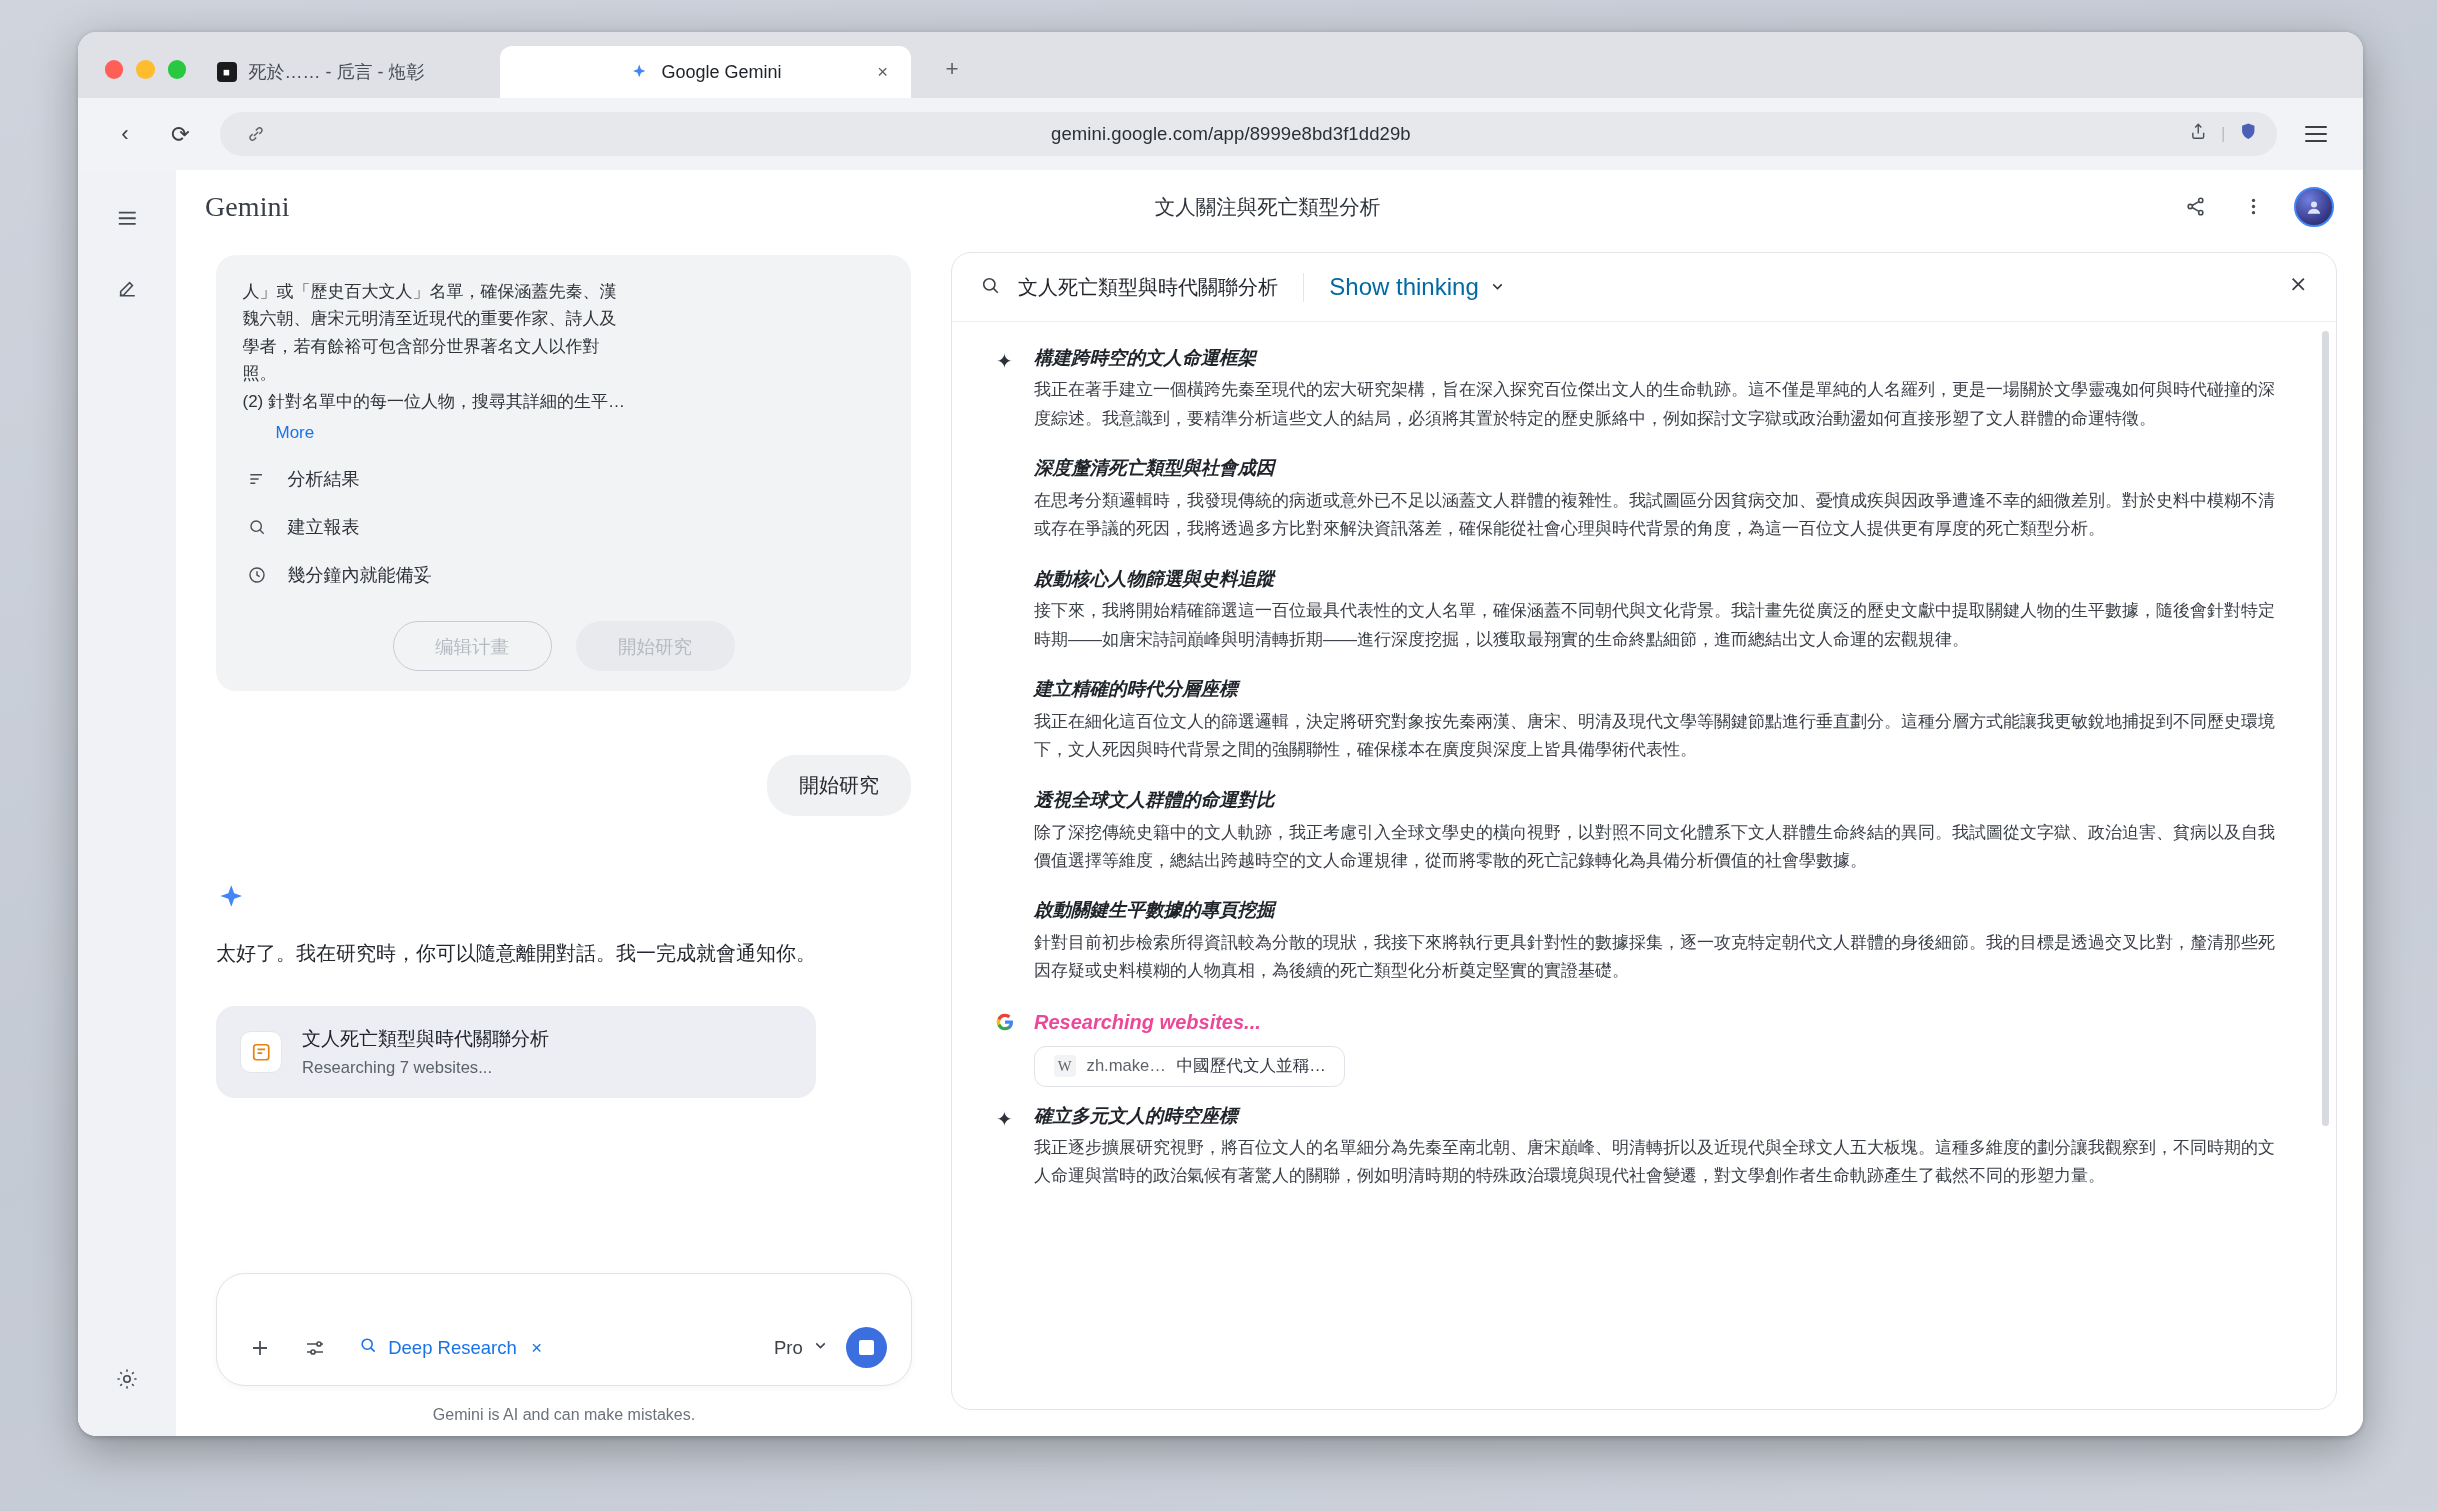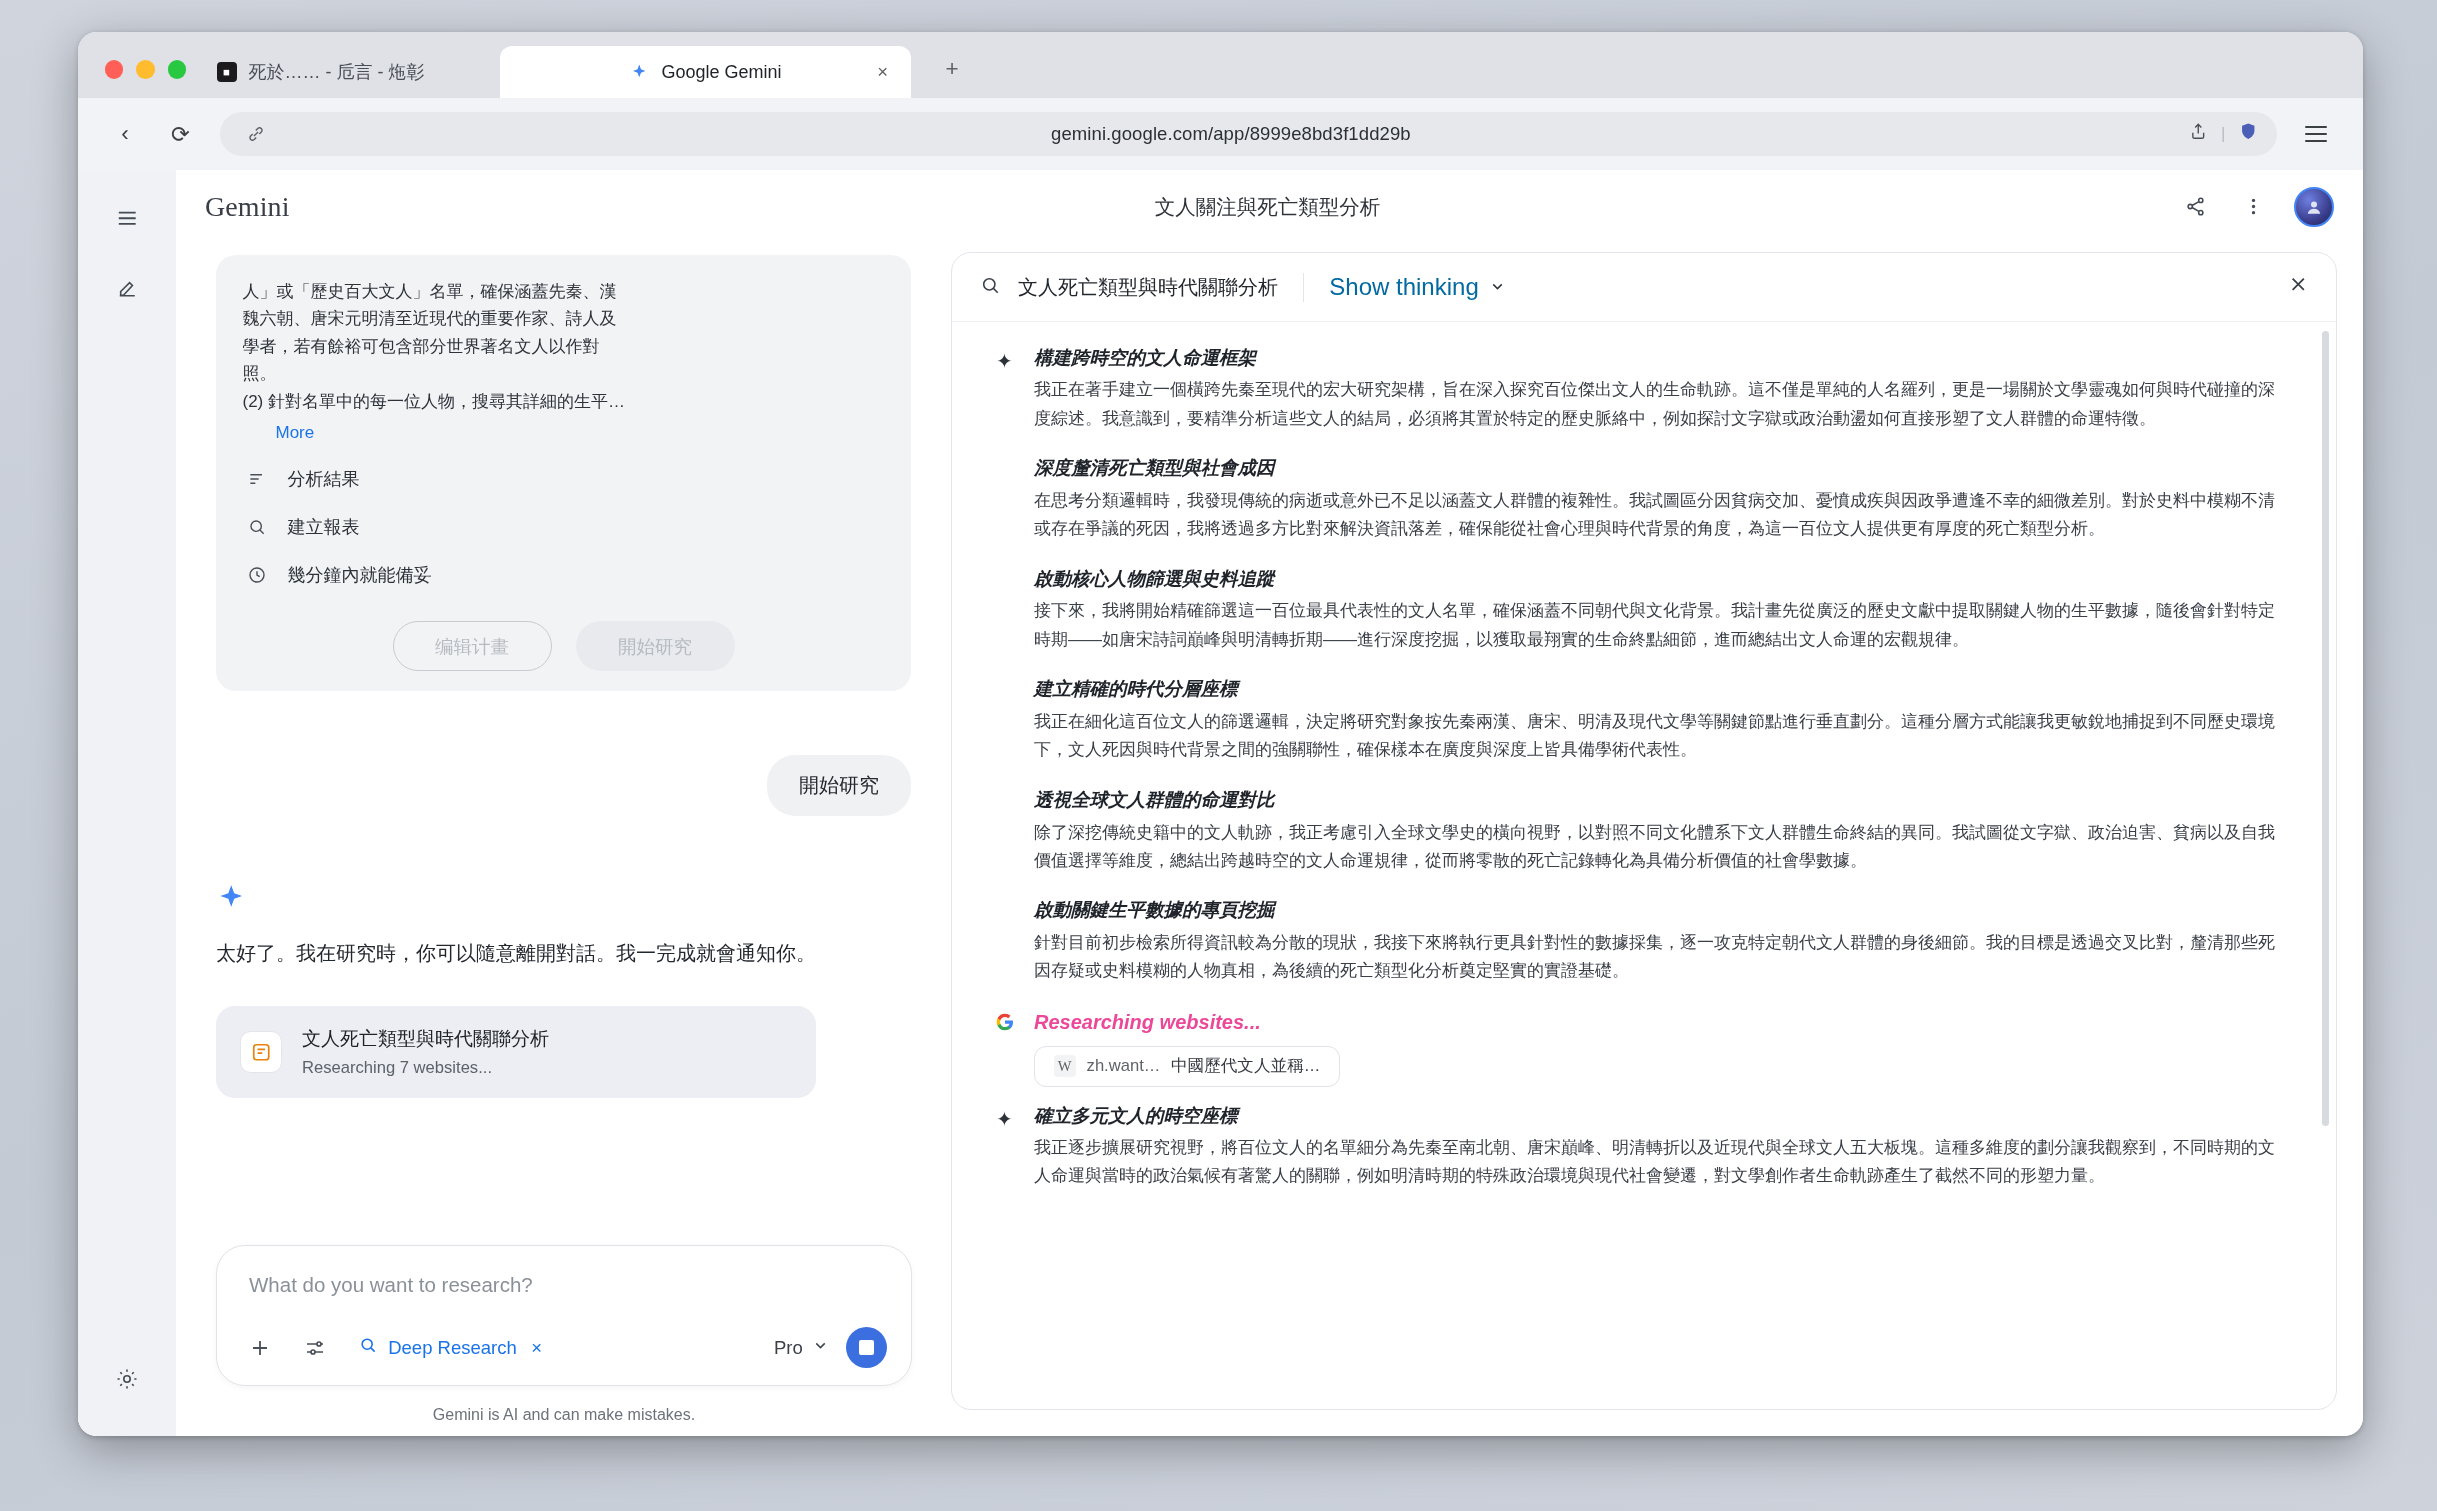--- a/index.html
+++ b/index.html
@@ -558,21 +558,20 @@
                   <path d="M8 9h8M8 13h5"></path>
                 </svg>
             </div>
             <div>
               <div class="rc-title">文人死亡類型與時代關聯分析</div>
               <div class="rc-sub">Researching 7 websites...</div>
             </div>
           </div>
 
           <div class="composer">
-            <div class="composer-input">What do you want to research?</div>
             <div class="composer-row">
               <div class="c-icon">
                 <svg width="24" height="24" viewBox="0 0 24 24" stroke="#4a5059" stroke-width="1.8">
                     <path d="M12 5v14M5 12h14"></path>
                   </svg>
               </div>
               <div class="c-icon">
                 <svg width="24" height="24" viewBox="0 0 24 24" stroke="#4a5059" stroke-width="1.7" fill="none">
                     <path d="M4 8h10M18 8h2M4 16h4M12 16h8"></path>
                     <circle cx="16" cy="8" r="2"></circle>
@@ -687,21 +686,21 @@
                     <path d="M21.6 12.2c0-.7-.1-1.4-.2-2H12v3.9h5.4a4.6 4.6 0 01-2 3v2.5h3.2c1.9-1.7 3-4.3 3-7.4z" fill="#4285f4"></path>
                     <path d="M12 22c2.7 0 5-.9 6.6-2.4l-3.2-2.5c-.9.6-2 1-3.4 1-2.6 0-4.8-1.8-5.6-4.1H3.1v2.6A10 10 0 0012 22z" fill="#34a853"></path>
                     <path d="M6.4 14c-.2-.6-.3-1.3-.3-2s.1-1.4.3-2V7.4H3.1A10 10 0 002 12c0 1.6.4 3.2 1.1 4.6z" fill="#fbbc05"></path>
                     <path d="M12 5.9c1.5 0 2.8.5 3.8 1.5l2.8-2.8C16.9 2.9 14.7 2 12 2A10 10 0 003.1 7.4L6.4 10c.8-2.3 3-4.1 5.6-4.1z" fill="#ea4335"></path>
                   </svg>
               </div>
               <div>
                 <div class="src-head">Researching websites...</div>
                 <div class="chip">
                   <span class="w">W</span>
-                  <span class="dom">zh.want…</span>
+                  <span class="dom">zh.make…</span>
                   <span>中國歷代文人並稱…</span>
                 </div>
               </div>
             </div>
 
             <div class="step">
               <div class="step-bullet">✦</div>
               <div>
                 <div class="step-h">確立多元文人的時空座標</div>
                 <div class="step-p">我正逐步擴展研究視野，將百位文人的名單細分為先秦至南北朝、唐宋巔峰、明清轉折以及近現代與全球文人五大板塊。這種多維度的劃分讓我觀察到，不同時期的文人命運與當時的政治氣候有著驚人的關聯，例如明清時期的特殊政治環境與現代社會變遷，對文學創作者生命軌跡產生了截然不同的形塑力量。</div>

